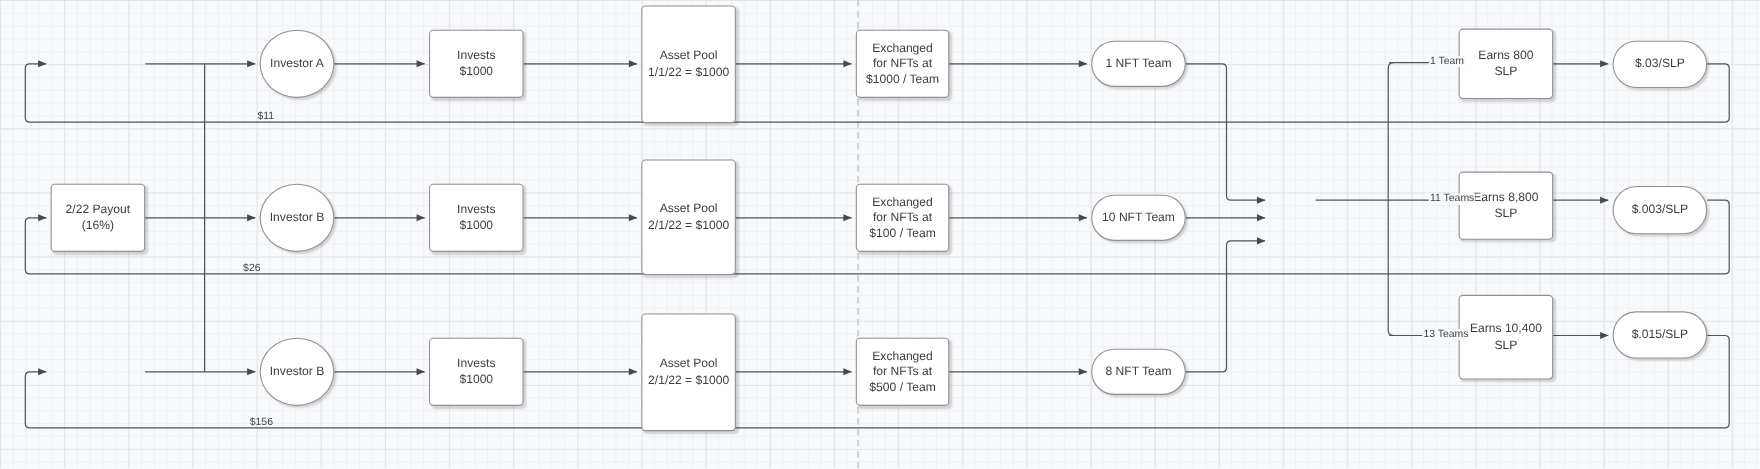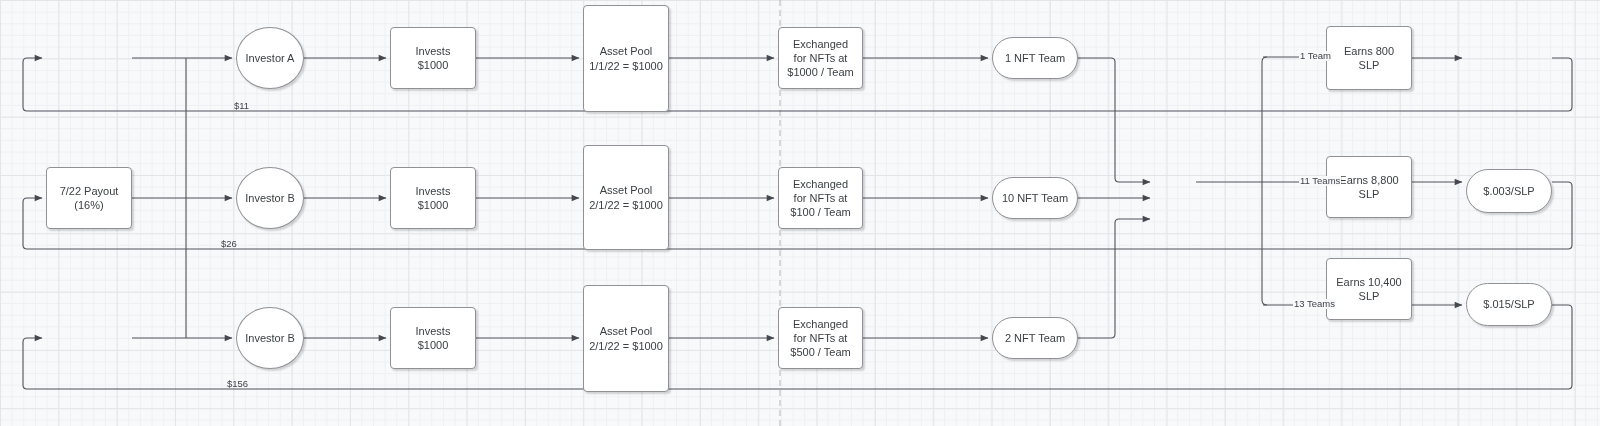--- a/index.html
+++ b/index.html
@@ -89,22 +89,23 @@
   <div class="node" style="left:390px;top:27px;width:86px;height:62px">Invests
 $1000</div>
   <div class="node" style="left:583px;top:5px;width:86px;height:107px">Asset Pool
 1/1/22 = $1000</div>
   <div class="node" style="left:778px;top:27px;width:85px;height:62px">Exchanged
 for NFTs at
 $1000 / Team</div>
   <div class="node pill" style="left:992px;top:37px;width:86px;height:42px">1 NFT Team</div>
   <div class="node" style="left:1326px;top:26px;width:86px;height:64px">Earns 800
 SLP</div>
+  <div class="node pill" style="left:1466px;top:37px;width:86px;height:43px">$.03/SLP</div>
 
-  <div class="node" style="left:46px;top:167px;width:86px;height:62px">7/22 Payout
+  <div class="node" style="left:46px;top:167px;width:86px;height:62px">2/22 Payout
 (16%)</div>
   <div class="node circle" style="left:236px;top:167px;width:68px;height:62px">Investor B</div>
   <div class="node" style="left:390px;top:167px;width:86px;height:62px">Invests
 $1000</div>
   <div class="node" style="left:583px;top:145px;width:86px;height:105px">Asset Pool
 2/1/22 = $1000</div>
   <div class="node" style="left:778px;top:167px;width:85px;height:62px">Exchanged
 for NFTs at
 $100 / Team</div>
   <div class="node pill" style="left:992px;top:177px;width:86px;height:42px">10 NFT Team</div>
@@ -113,22 +114,22 @@
   <div class="node pill" style="left:1466px;top:169px;width:86px;height:44px">$.003/SLP</div>
 
   <div class="node circle" style="left:236px;top:307px;width:68px;height:62px">Investor B</div>
   <div class="node" style="left:390px;top:307px;width:86px;height:62px">Invests
 $1000</div>
   <div class="node" style="left:583px;top:285px;width:86px;height:107px">Asset Pool
 2/1/22 = $1000</div>
   <div class="node" style="left:778px;top:307px;width:85px;height:62px">Exchanged
 for NFTs at
 $500 / Team</div>
-  <div class="node pill" style="left:992px;top:317px;width:86px;height:42px">2 NFT Team</div>
-  <div class="node" style="left:1326px;top:258px;width:86px;height:62px">Earns 10,400
+  <div class="node pill" style="left:992px;top:317px;width:86px;height:42px">8 NFT Team</div>
+  <div class="node" style="left:1326px;top:268px;width:86px;height:77px">Earns 10,400
 SLP</div>
   <div class="node pill" style="left:1466px;top:283px;width:86px;height:43px">$.015/SLP</div>
 
 
   <div class="edge-label money" style="left:234px;top:101px">$11</div>
   <div class="edge-label money" style="left:221px;top:239px">$26</div>
   <div class="edge-label money" style="left:227px;top:379px">$156</div>
 
   <div class="edge-label teams" style="left:1263px;top:51px">1 Team</div>
   <div class="edge-label teams" style="left:1263px;top:176px">11 Teams</div>

